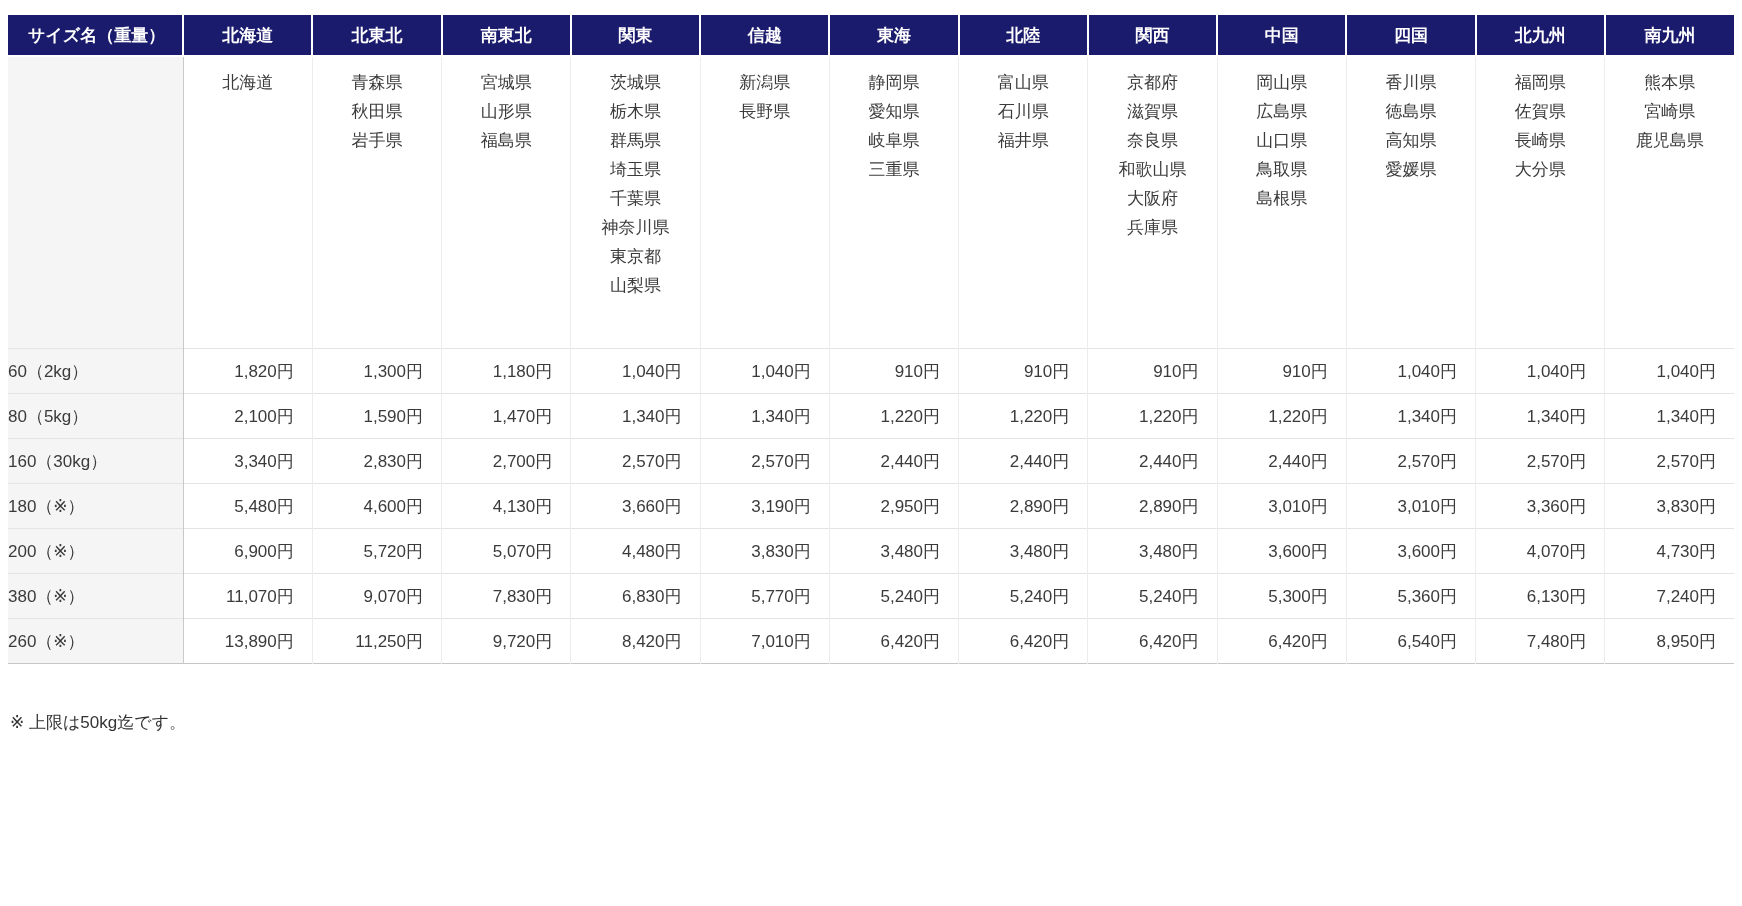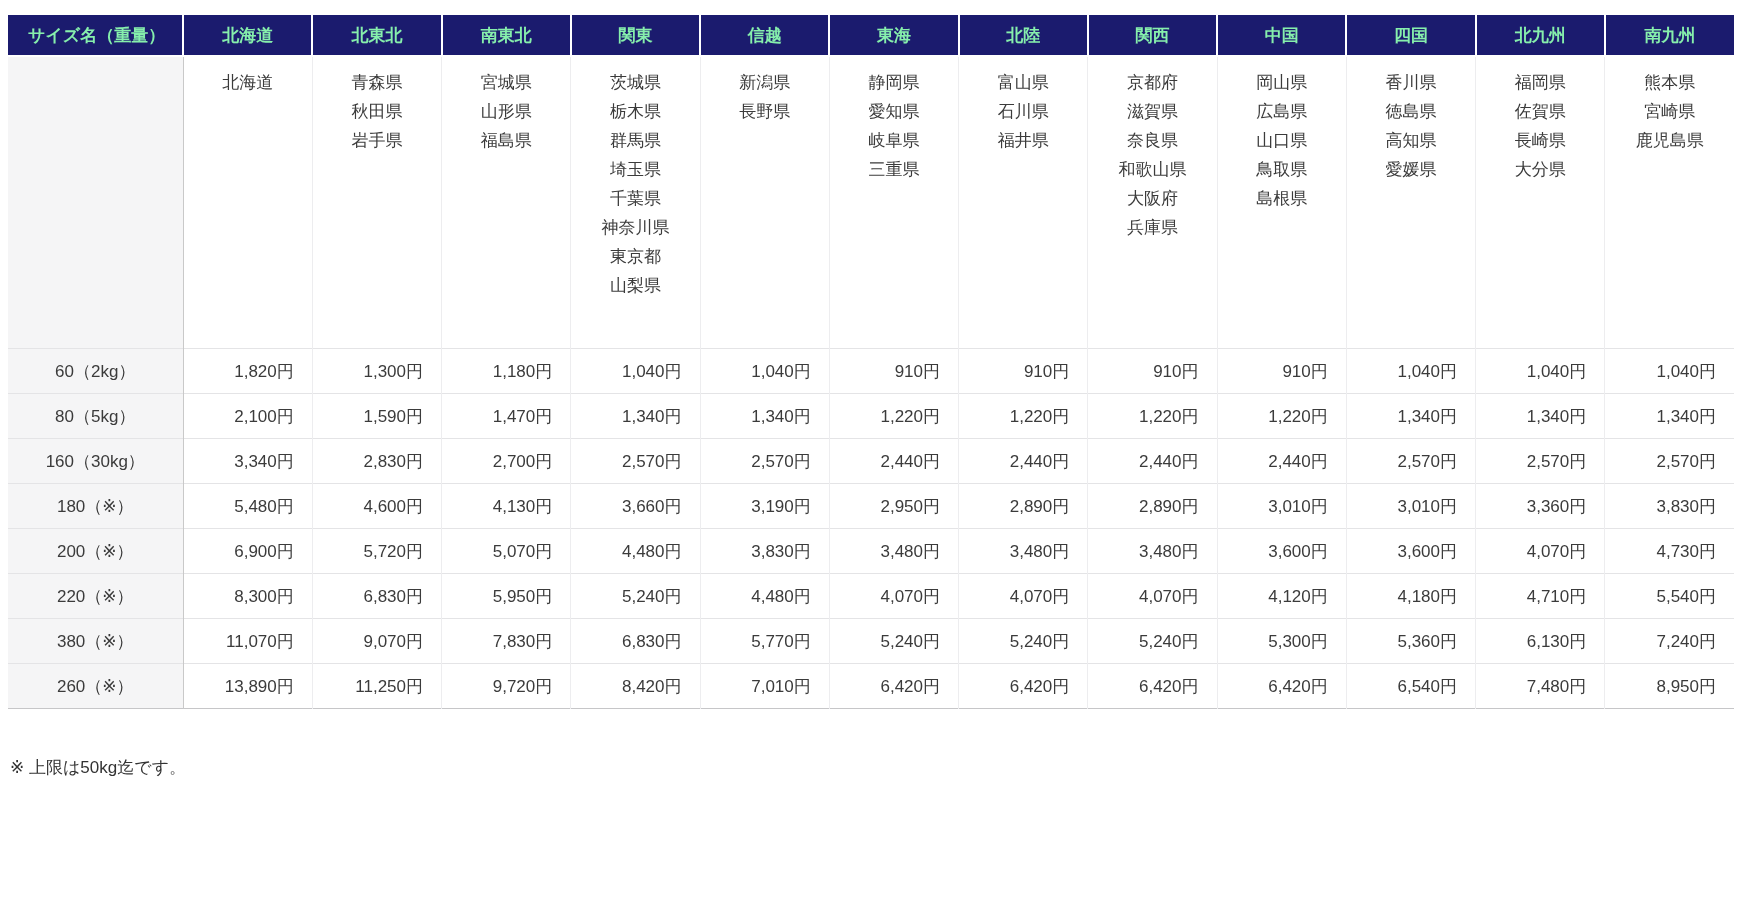--- a/index.html
+++ b/index.html
@@ -20,41 +20,41 @@
     border-collapse: collapse;
     table-layout: fixed;
     width: 1726px;
     margin: 15px 0 0 8px;
     font-size: 17px;
     color: #3b3b3b;
   }
   table.rate-table col.size-col { width: 175px; }
   thead th {
     background: #1b1b6e;
-    color: #86efac;
+    color: #ffffff;
     height: 40px;
     font-weight: bold;
     font-size: 17px;
     text-align: center;
     border-left: 2px solid #ffffff;
     border-bottom: 2px solid #ffffff;
     padding: 0;
   }
   thead th.size-header {
     border-left: none;
     text-align: left;
     padding-left: 20px;
   }
   tbody tr { border-bottom: 1px solid #e4e4e6; }
   tbody tr:last-child { border-bottom: 1px solid #c6c6c8; }
   .size-cell {
     background: #f5f5f6;
     border-right: 1px solid #c9c9c9;
     font-weight: normal;
-    text-align: center;
+    text-align: left;
     padding: 0;
   }
   .pref-td {
     vertical-align: top;
     padding: 11px 0 0 0;
     line-height: 29px;
     text-align: center;
     height: 280px;
     background: #ffffff;
     border-left: 1px solid #ededef;
@@ -244,35 +244,20 @@
           <td class="price-td">3,830円</td>
           <td class="price-td">3,480円</td>
           <td class="price-td">3,480円</td>
           <td class="price-td">3,480円</td>
           <td class="price-td">3,600円</td>
           <td class="price-td">3,600円</td>
           <td class="price-td">4,070円</td>
           <td class="price-td">4,730円</td>
         </tr>
         <tr>
-          <th class="size-cell">220（※）</th>
-          <td class="price-td">8,300円</td>
-          <td class="price-td">6,830円</td>
-          <td class="price-td">5,950円</td>
-          <td class="price-td">5,240円</td>
-          <td class="price-td">4,480円</td>
-          <td class="price-td">4,070円</td>
-          <td class="price-td">4,070円</td>
-          <td class="price-td">4,070円</td>
-          <td class="price-td">4,120円</td>
-          <td class="price-td">4,180円</td>
-          <td class="price-td">4,710円</td>
-          <td class="price-td">5,540円</td>
-        </tr>
-        <tr>
           <th class="size-cell">380（※）</th>
           <td class="price-td">11,070円</td>
           <td class="price-td">9,070円</td>
           <td class="price-td">7,830円</td>
           <td class="price-td">6,830円</td>
           <td class="price-td">5,770円</td>
           <td class="price-td">5,240円</td>
           <td class="price-td">5,240円</td>
           <td class="price-td">5,240円</td>
           <td class="price-td">5,300円</td>

